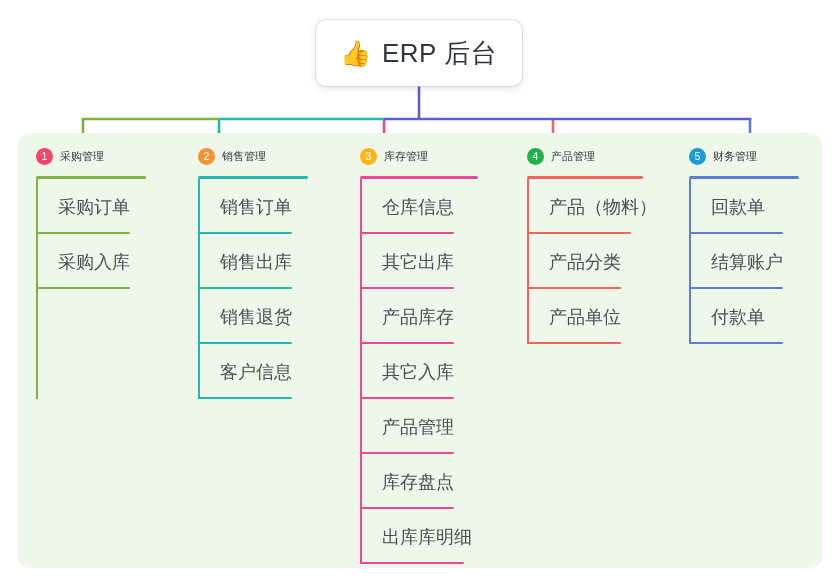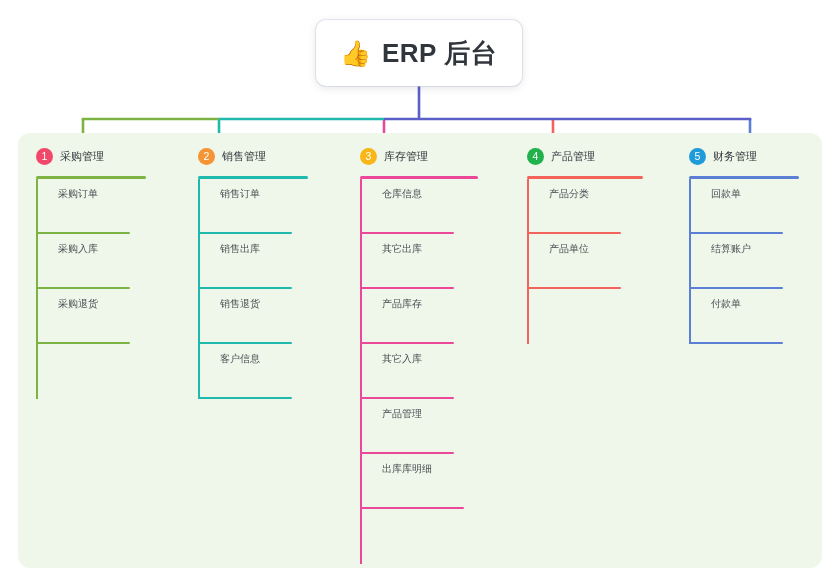--- a/index.html
+++ b/index.html
@@ -20,21 +20,21 @@
     width:206px;height:66px;
     background:#ffffff;
     border-radius:10px;
     box-shadow:0 2px 9px rgba(40,50,70,.13), 0 0 0 1px rgba(210,215,225,.5);
     display:flex;align-items:center;justify-content:center;
     box-sizing:border-box;
   }
   .root-inner{display:flex;align-items:center;gap:10px;}
   .root-emoji{font-size:25px;line-height:1;font-family:"DejaVu Sans",sans-serif;}
   .root-title{
-    font-size:26px;color:#31353c;letter-spacing:.5px;white-space:nowrap;font-weight:bold;
+    font-size:26px;color:#31353c;letter-spacing:.5px;white-space:nowrap;
   }
 
   
   .panel{
     position:absolute;
     left:18px;top:133px;
     width:804px;height:435px;
     background:#eef7e9;
     border-radius:12px;
   }
@@ -47,22 +47,22 @@
     color:#fff;font-size:10.5px;line-height:17px;text-align:center;
     flex:0 0 auto;font-family:"Liberation Sans",sans-serif;
   }
   .head-label{font-size:11px;color:#32363d;white-space:nowrap;}
   .head-rule{height:3px;border-radius:2px;margin-top:7px;}
 
   .leaves{position:relative;margin-top:0;}
   .spine{position:absolute;left:0;top:0;width:2px;}
   .leaf{position:relative;height:55px;}
   .leaf-text{
-    position:absolute;left:22px;top:8px;
-    font-size:10px;color:#4a4f56;white-space:nowrap;
+    position:absolute;left:22px;top:16px;
+    font-size:18px;color:#4a4f56;white-space:nowrap;
   }
   .leaf-rule{
     position:absolute;left:0;bottom:0;height:2px;width:94px;border-radius:1px;
   }
 </style>
 </head>
 <body>
 
 <div id="canvas">
 
@@ -97,24 +97,20 @@
         <div class="leaves" style="height: 220px;">
           <div class="spine" style="background: rgb(124, 179, 66); height: 220px;"></div>
           <div class="leaf">
             <span class="leaf-text">采购订单</span>
             <div class="leaf-rule" style="background: rgb(124, 179, 66); width: 94px;"></div>
           </div>
           <div class="leaf">
             <span class="leaf-text">采购入库</span>
             <div class="leaf-rule" style="background: rgb(124, 179, 66); width: 94px;"></div>
           </div>
-          <div class="leaf">
-            <span class="leaf-text">采购退货</span>
-            <div class="leaf-rule" style="background: rgb(124, 179, 66); width: 94px;"></div>
-          </div>
         </div>
       </div>
       <div class="column" style="left: 198px;">
         <div class="col-head">
           <span class="badge" style="background: rgb(245, 148, 52);">2</span>
           <span class="head-label">销售管理</span>
         </div>
         <div class="head-rule" style="background: rgb(31, 185, 173); width: 110px;"></div>
         <div class="leaves" style="height: 252px;">
           <div class="spine" style="background: rgb(31, 185, 173); height: 220px;"></div>
@@ -158,34 +154,42 @@
           </div>
           <div class="leaf">
             <span class="leaf-text">其它入库</span>
             <div class="leaf-rule" style="background: rgb(236, 72, 153); width: 94px;"></div>
           </div>
           <div class="leaf">
             <span class="leaf-text">产品管理</span>
             <div class="leaf-rule" style="background: rgb(236, 72, 153); width: 94px;"></div>
           </div>
           <div class="leaf">
+            <span class="leaf-text">库存盘点</span>
+            <div class="leaf-rule" style="background: rgb(236, 72, 153); width: 94px;"></div>
+          </div>
+          <div class="leaf">
             <span class="leaf-text">出库库明细</span>
             <div class="leaf-rule" style="background: rgb(236, 72, 153); width: 104px;"></div>
           </div>
         </div>
       </div>
       <div class="column" style="left: 527px;">
         <div class="col-head">
           <span class="badge" style="background: rgb(34, 178, 76);">4</span>
           <span class="head-label">产品管理</span>
         </div>
         <div class="head-rule" style="background: rgb(244, 98, 92); width: 116px;"></div>
         <div class="leaves" style="height: 165px;">
           <div class="spine" style="background: rgb(244, 98, 92); height: 165px;"></div>
           <div class="leaf">
+            <span class="leaf-text">产品（物料）</span>
+            <div class="leaf-rule" style="background: rgb(244, 98, 92); width: 104px;"></div>
+          </div>
+          <div class="leaf">
             <span class="leaf-text">产品分类</span>
             <div class="leaf-rule" style="background: rgb(244, 98, 92); width: 94px;"></div>
           </div>
           <div class="leaf">
             <span class="leaf-text">产品单位</span>
             <div class="leaf-rule" style="background: rgb(244, 98, 92); width: 94px;"></div>
           </div>
         </div>
       </div>
       <div class="column" style="left: 689px;">

